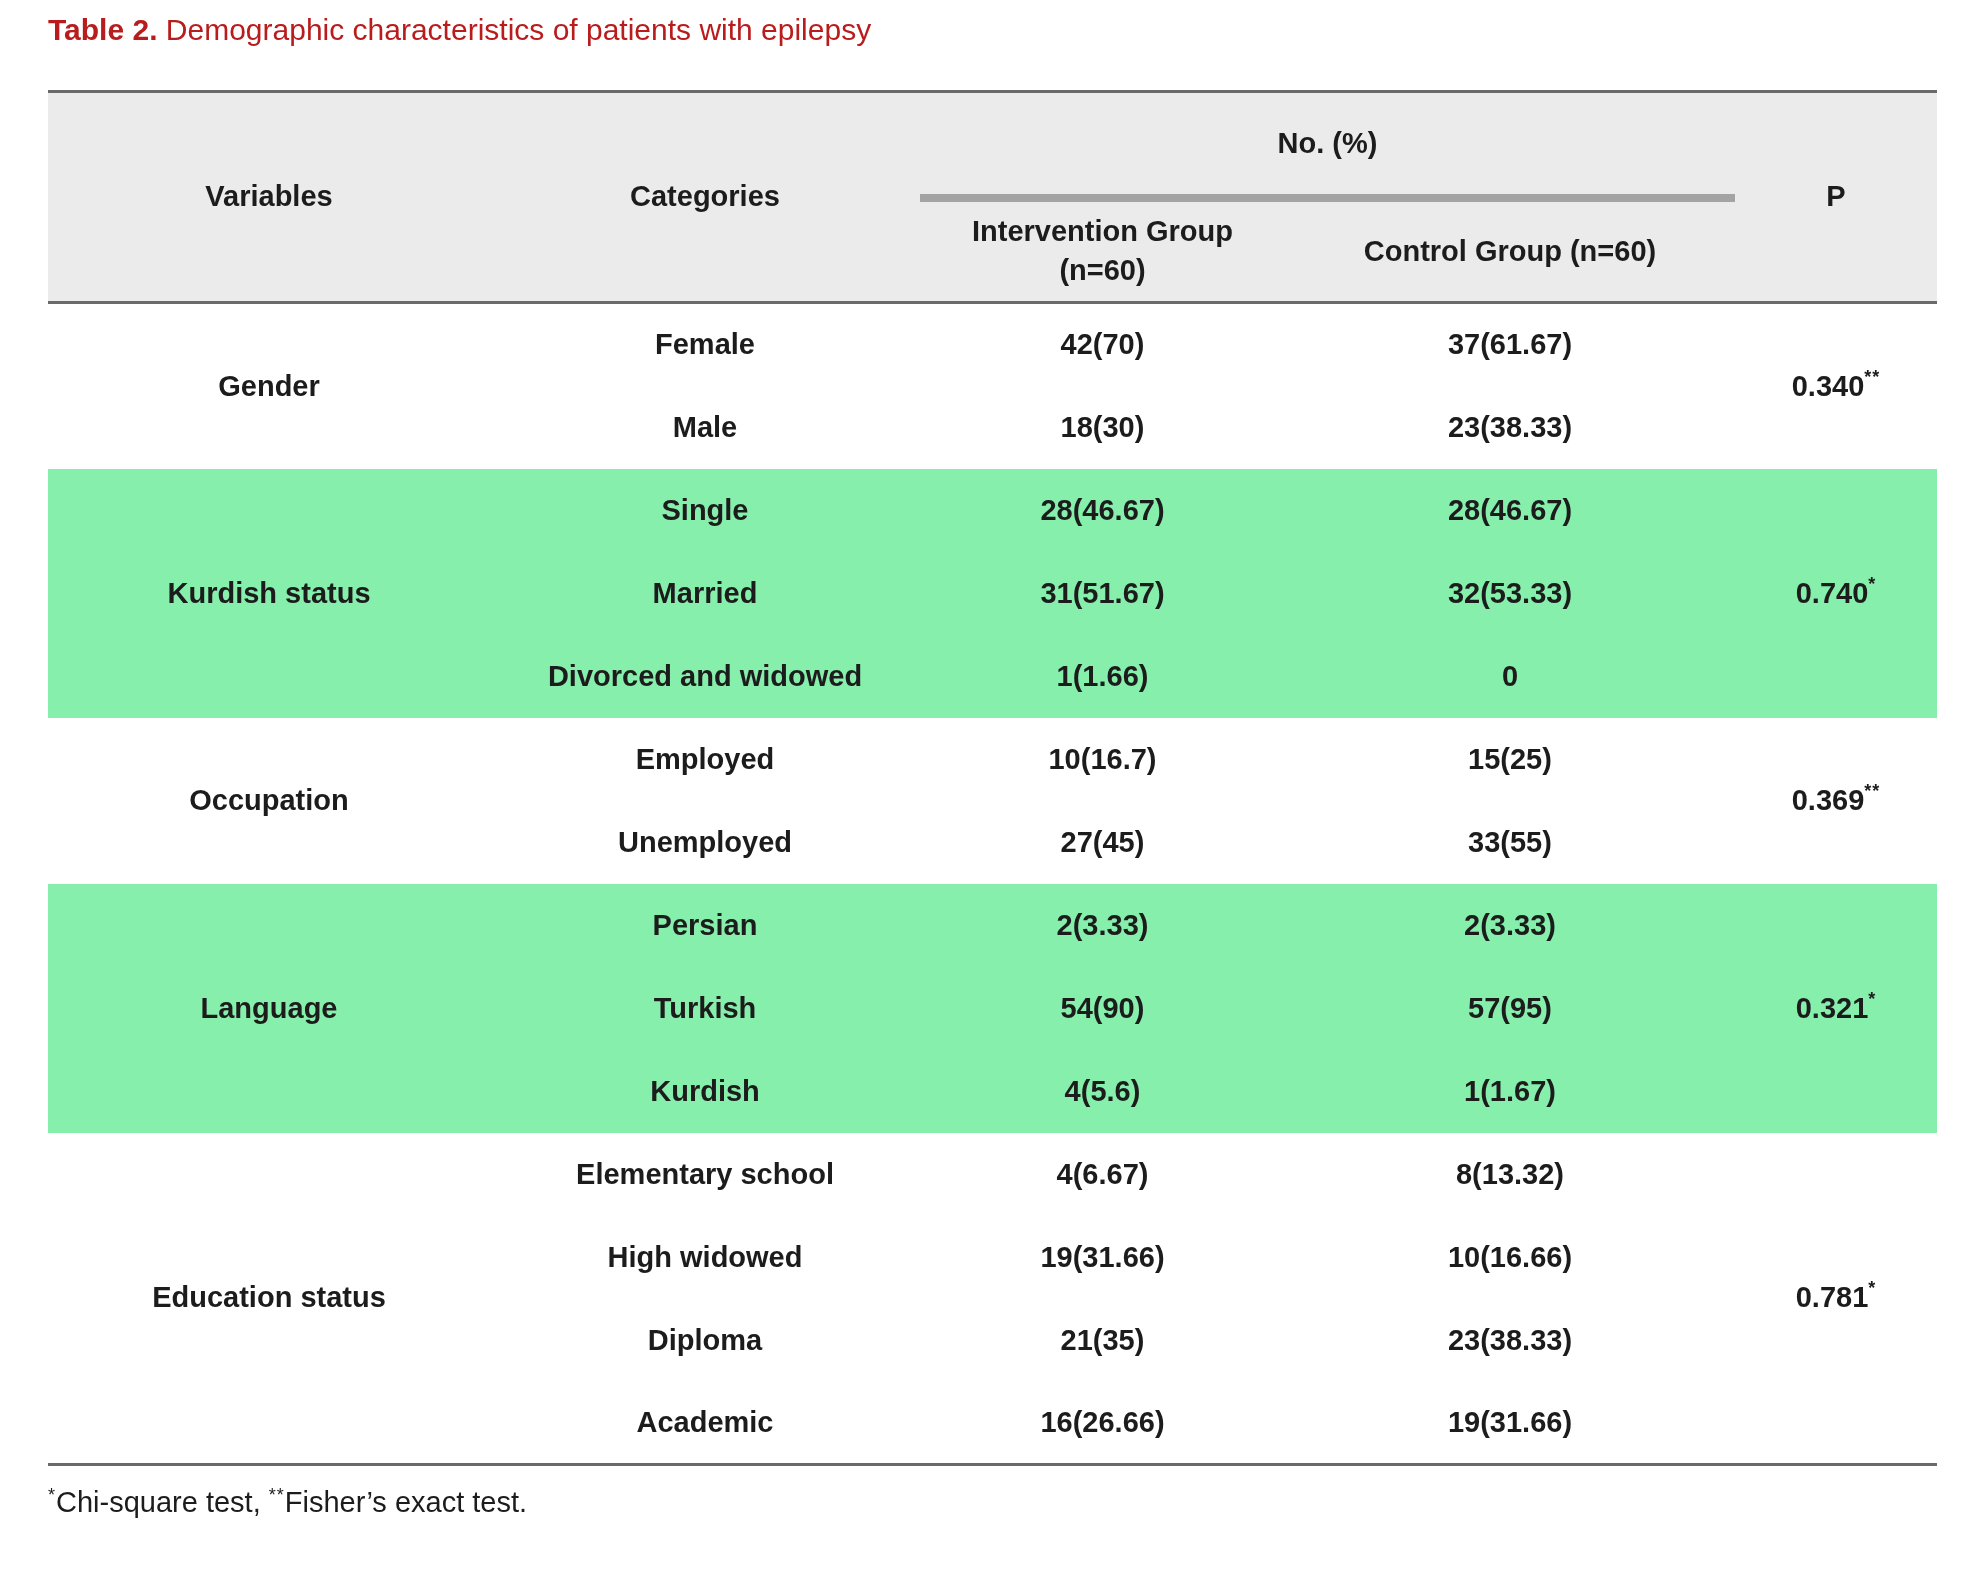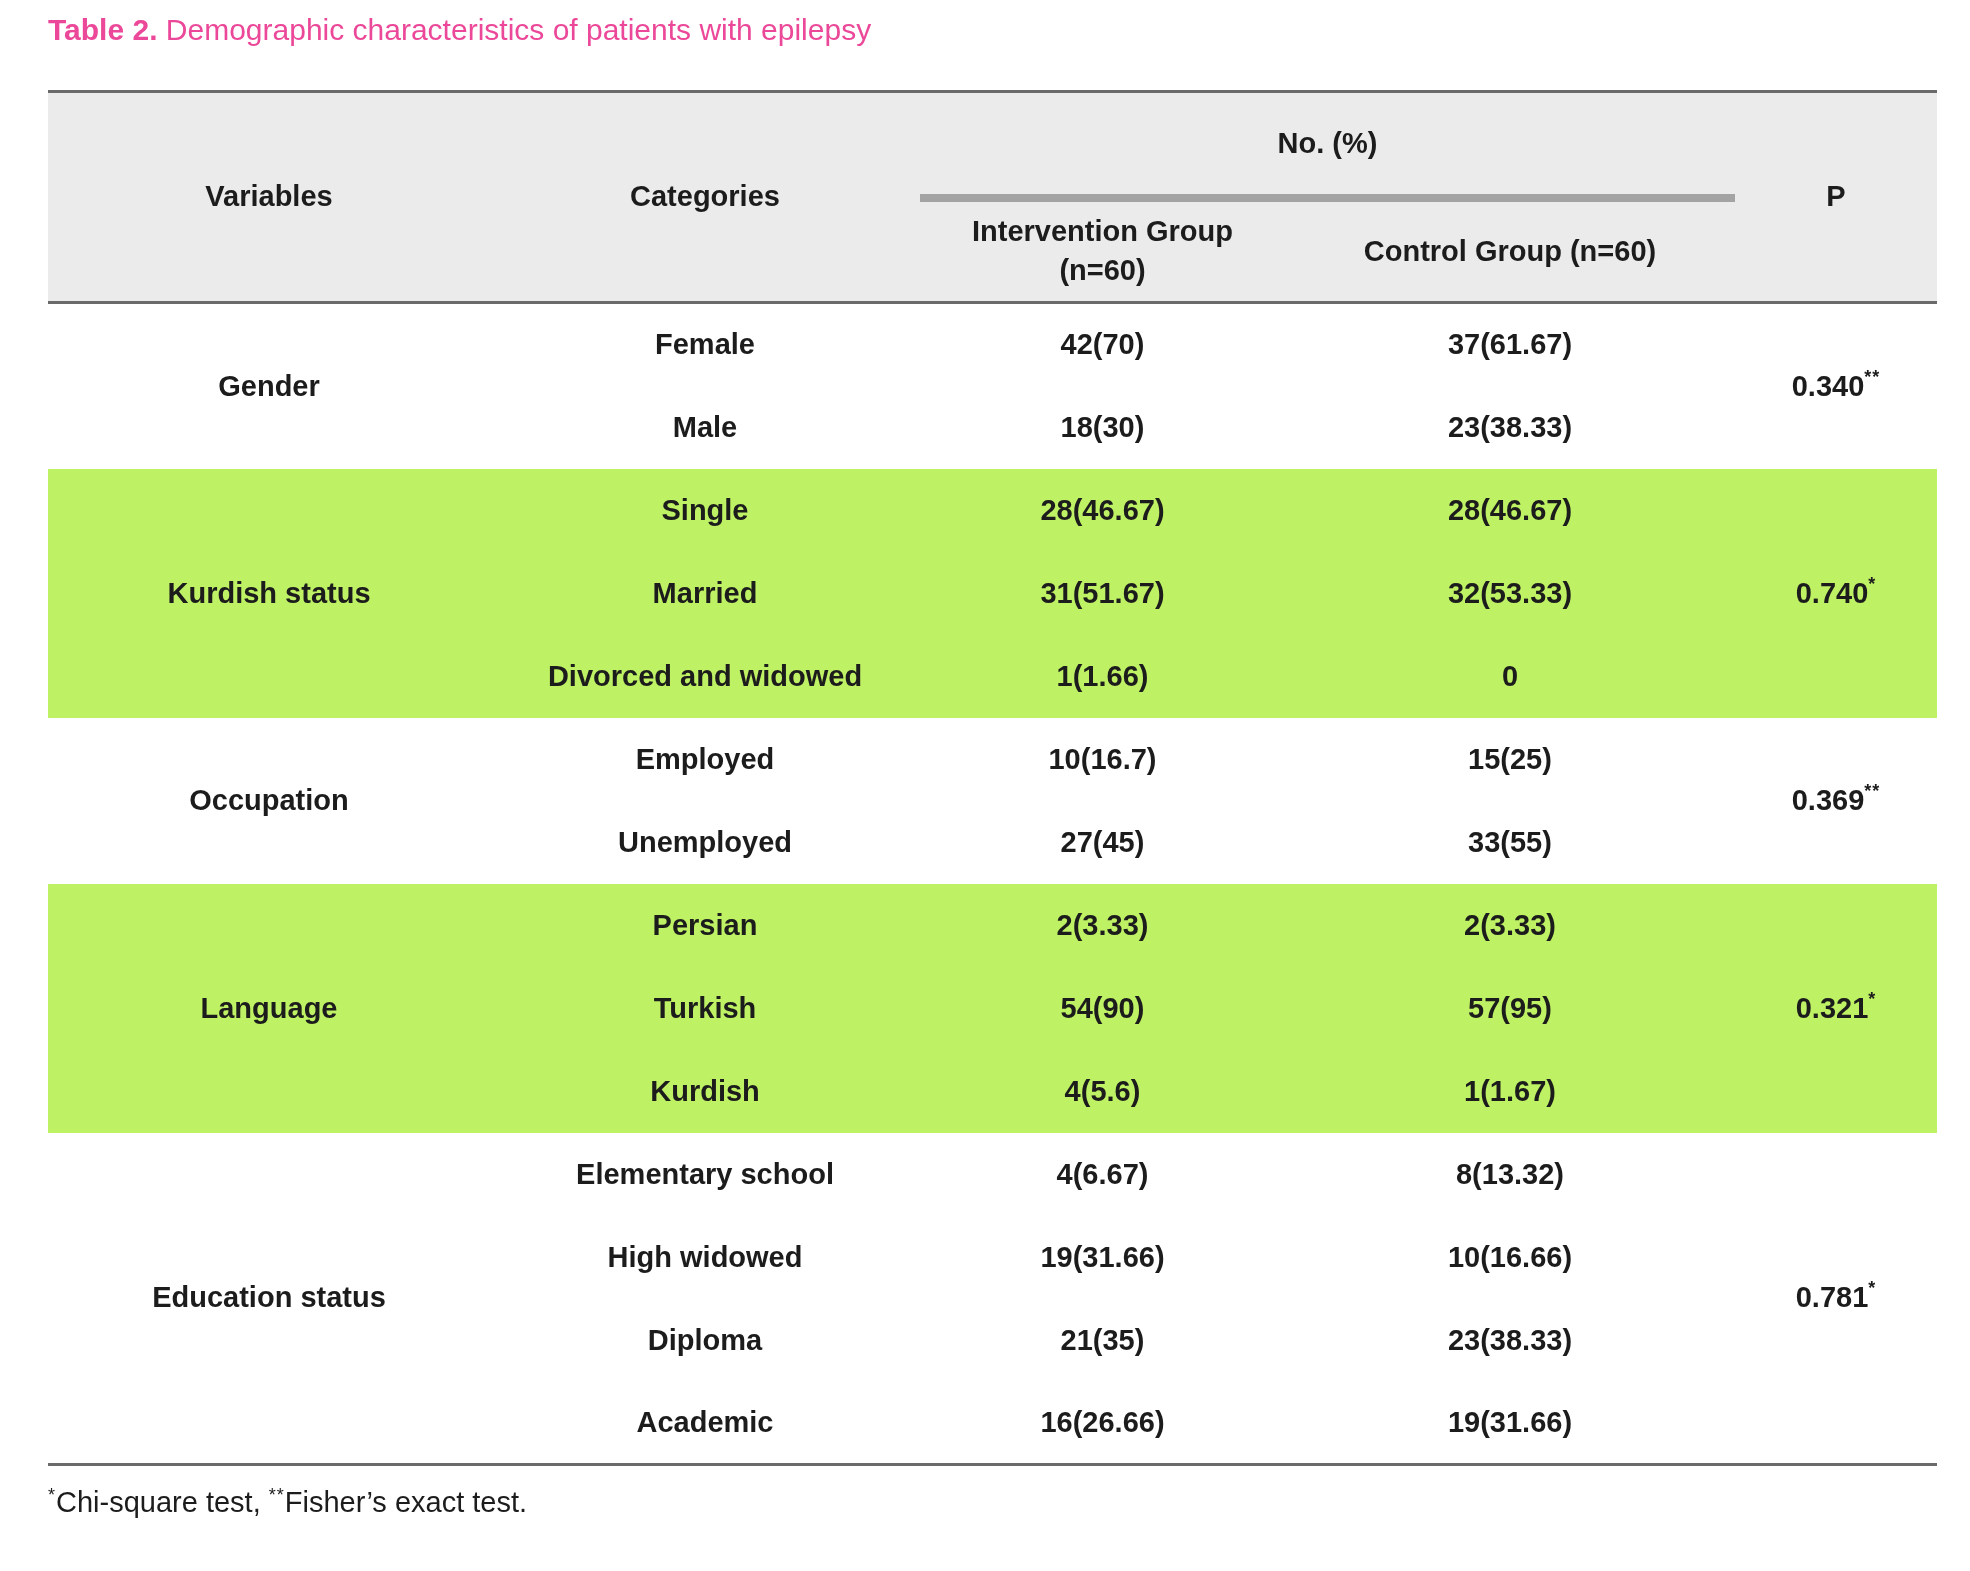--- a/index.html
+++ b/index.html
@@ -12,21 +12,21 @@
     font-family: "Liberation Sans", sans-serif;
     color: #1c1c1c;
     overflow: hidden;
   }
   .table-title {
     position: absolute;
     left: 48px;
     top: 12px;
     font-size: 30px;
     line-height: 1.2;
-    color: #ec4899;
+    color: #b91c1c;
     white-space: nowrap;
   }
   .table-title .bold { font-weight: bold; }
   table.demo-table {
     position: absolute;
     left: 48px;
     top: 90px;
     width: 1889px;
     border-collapse: collapse;
     table-layout: fixed;
@@ -52,21 +52,21 @@
   thead { border-bottom: 3px solid #6a6a6a; }
   td.nopct-cell { border-bottom: 8px solid #a3a3a3; }
   tbody td {
     text-align: center;
     vertical-align: middle;
     padding: 0 8px;
     background: #ffffff;
     font-weight: bold;
   }
   tbody tr { height: 83px; }
-  tbody tr.shaded td { background: #bef264; }
+  tbody tr.shaded td { background: #86efac; }
   sup.star {
     font-size: 18px;
     vertical-align: baseline;
     position: relative;
     top: -13px;
     letter-spacing: 1px;
   }
   .footnote {
     position: absolute;
     left: 48px;

